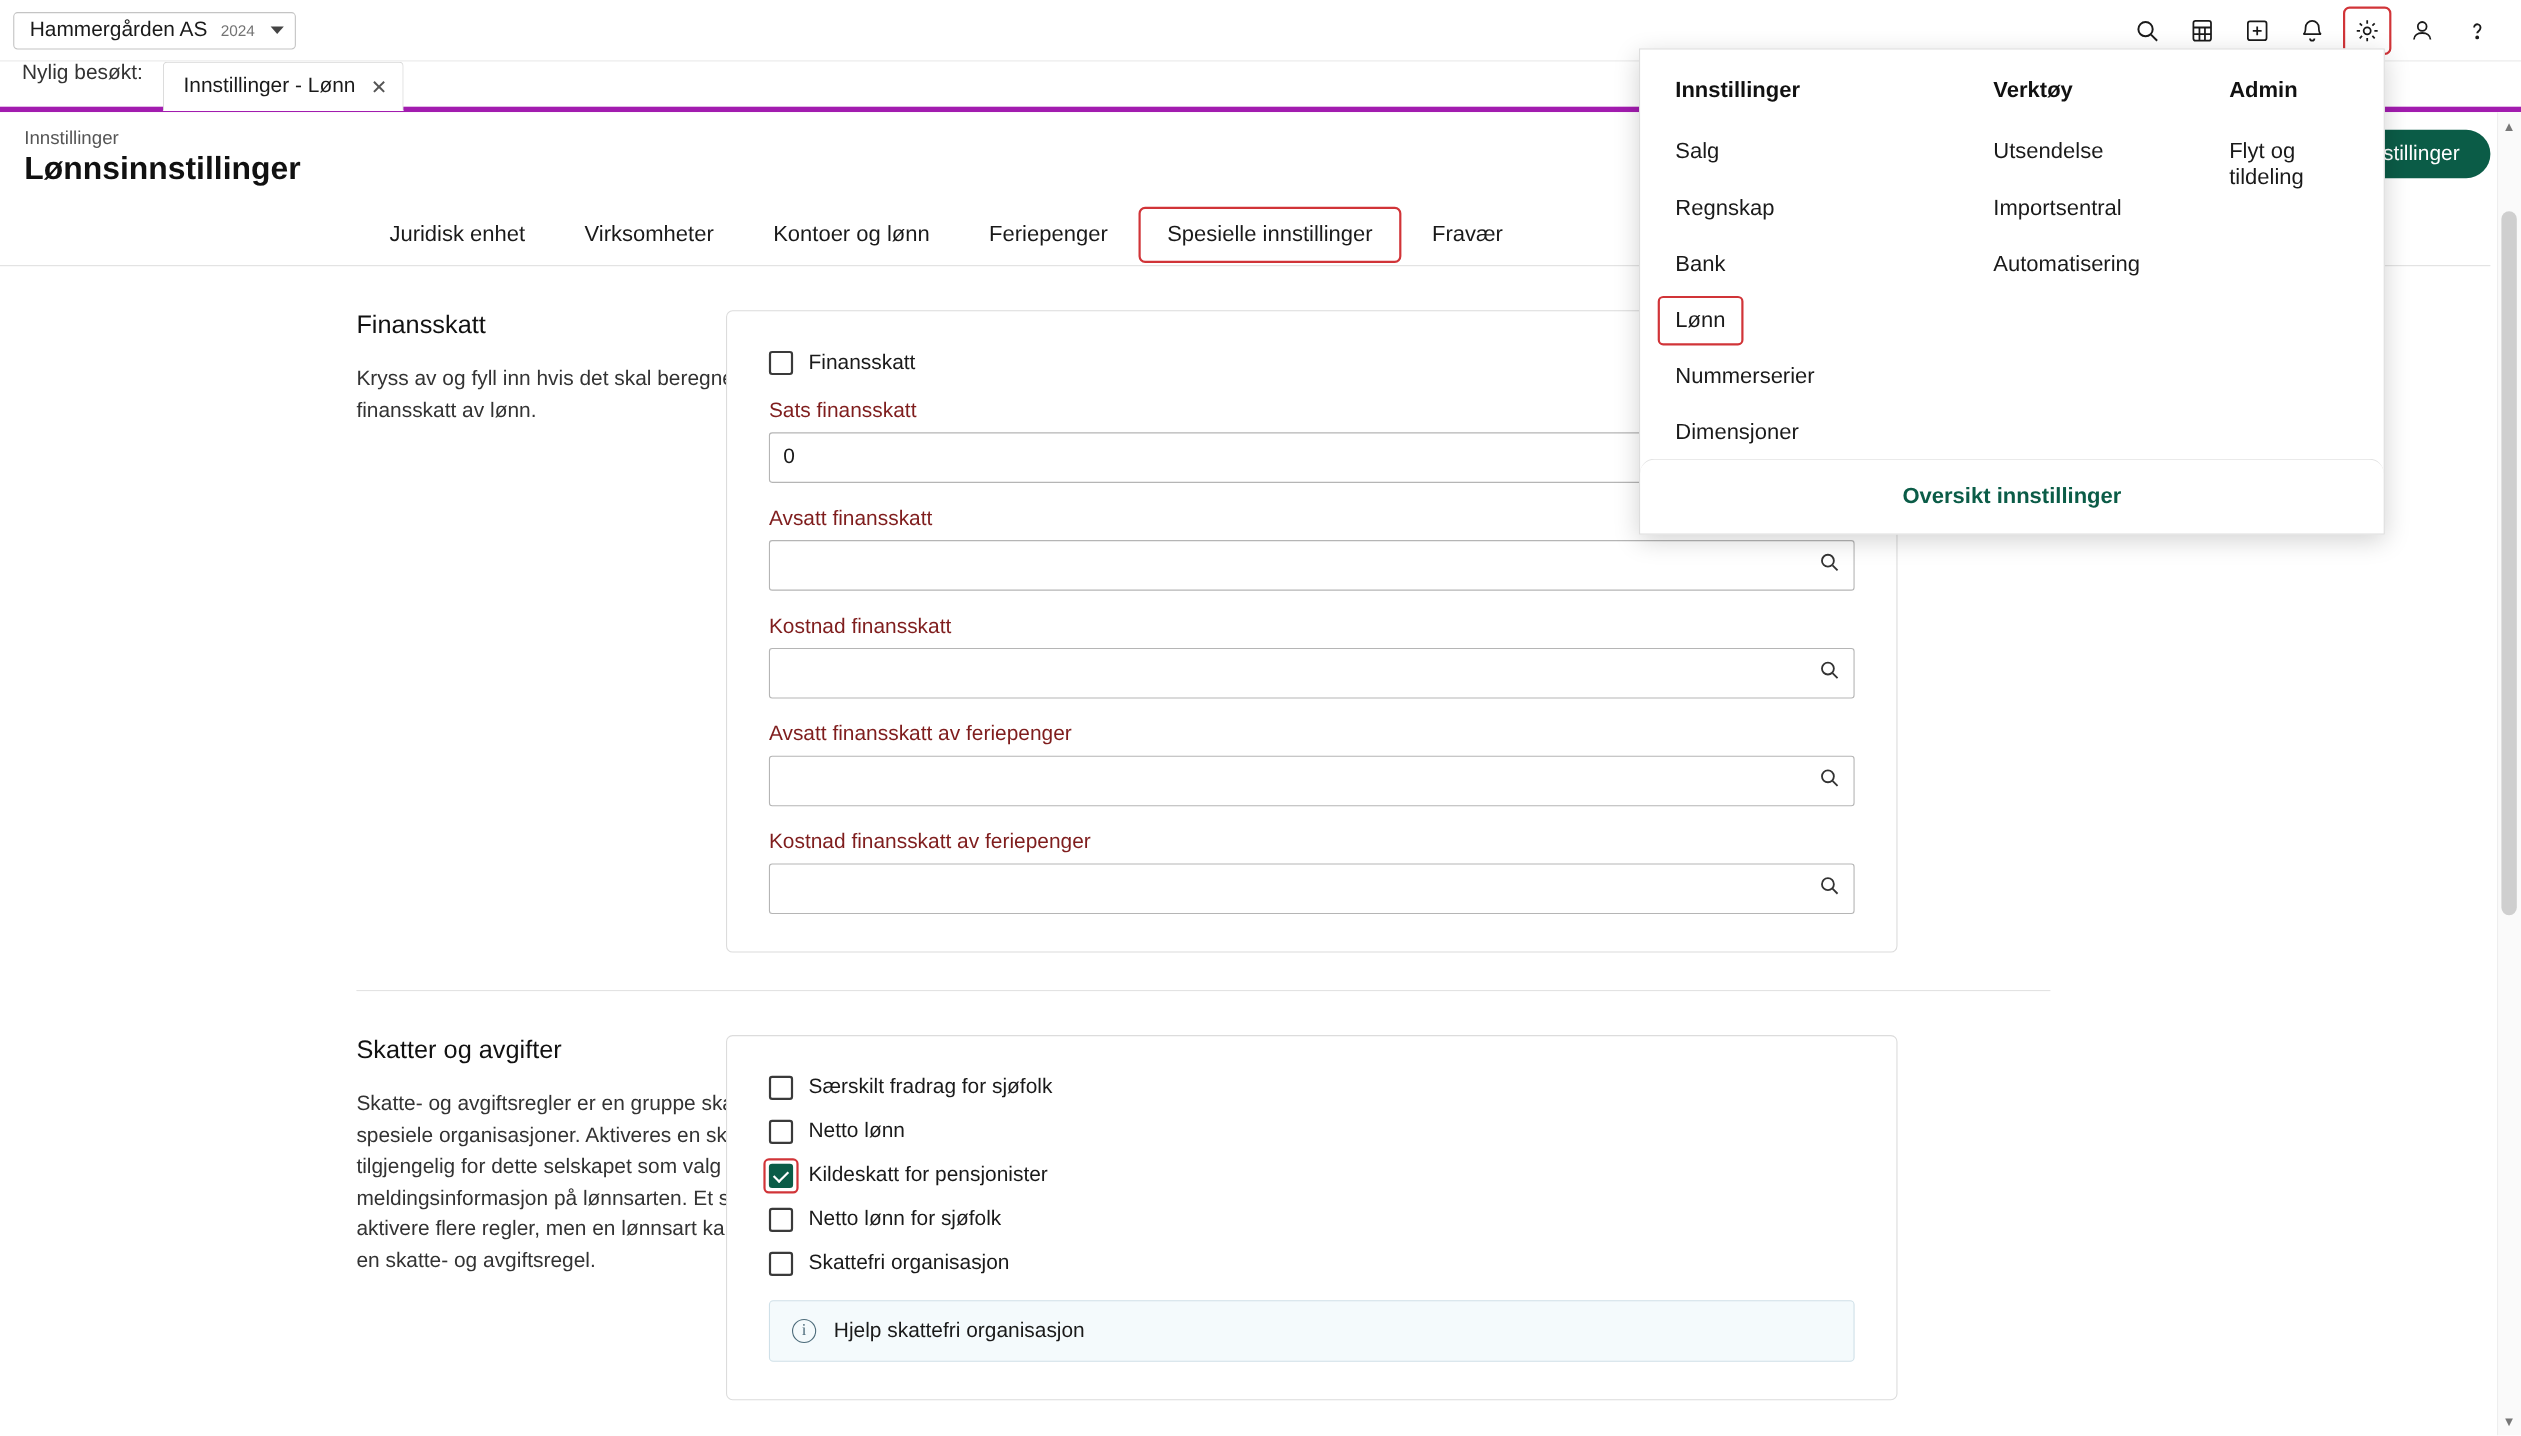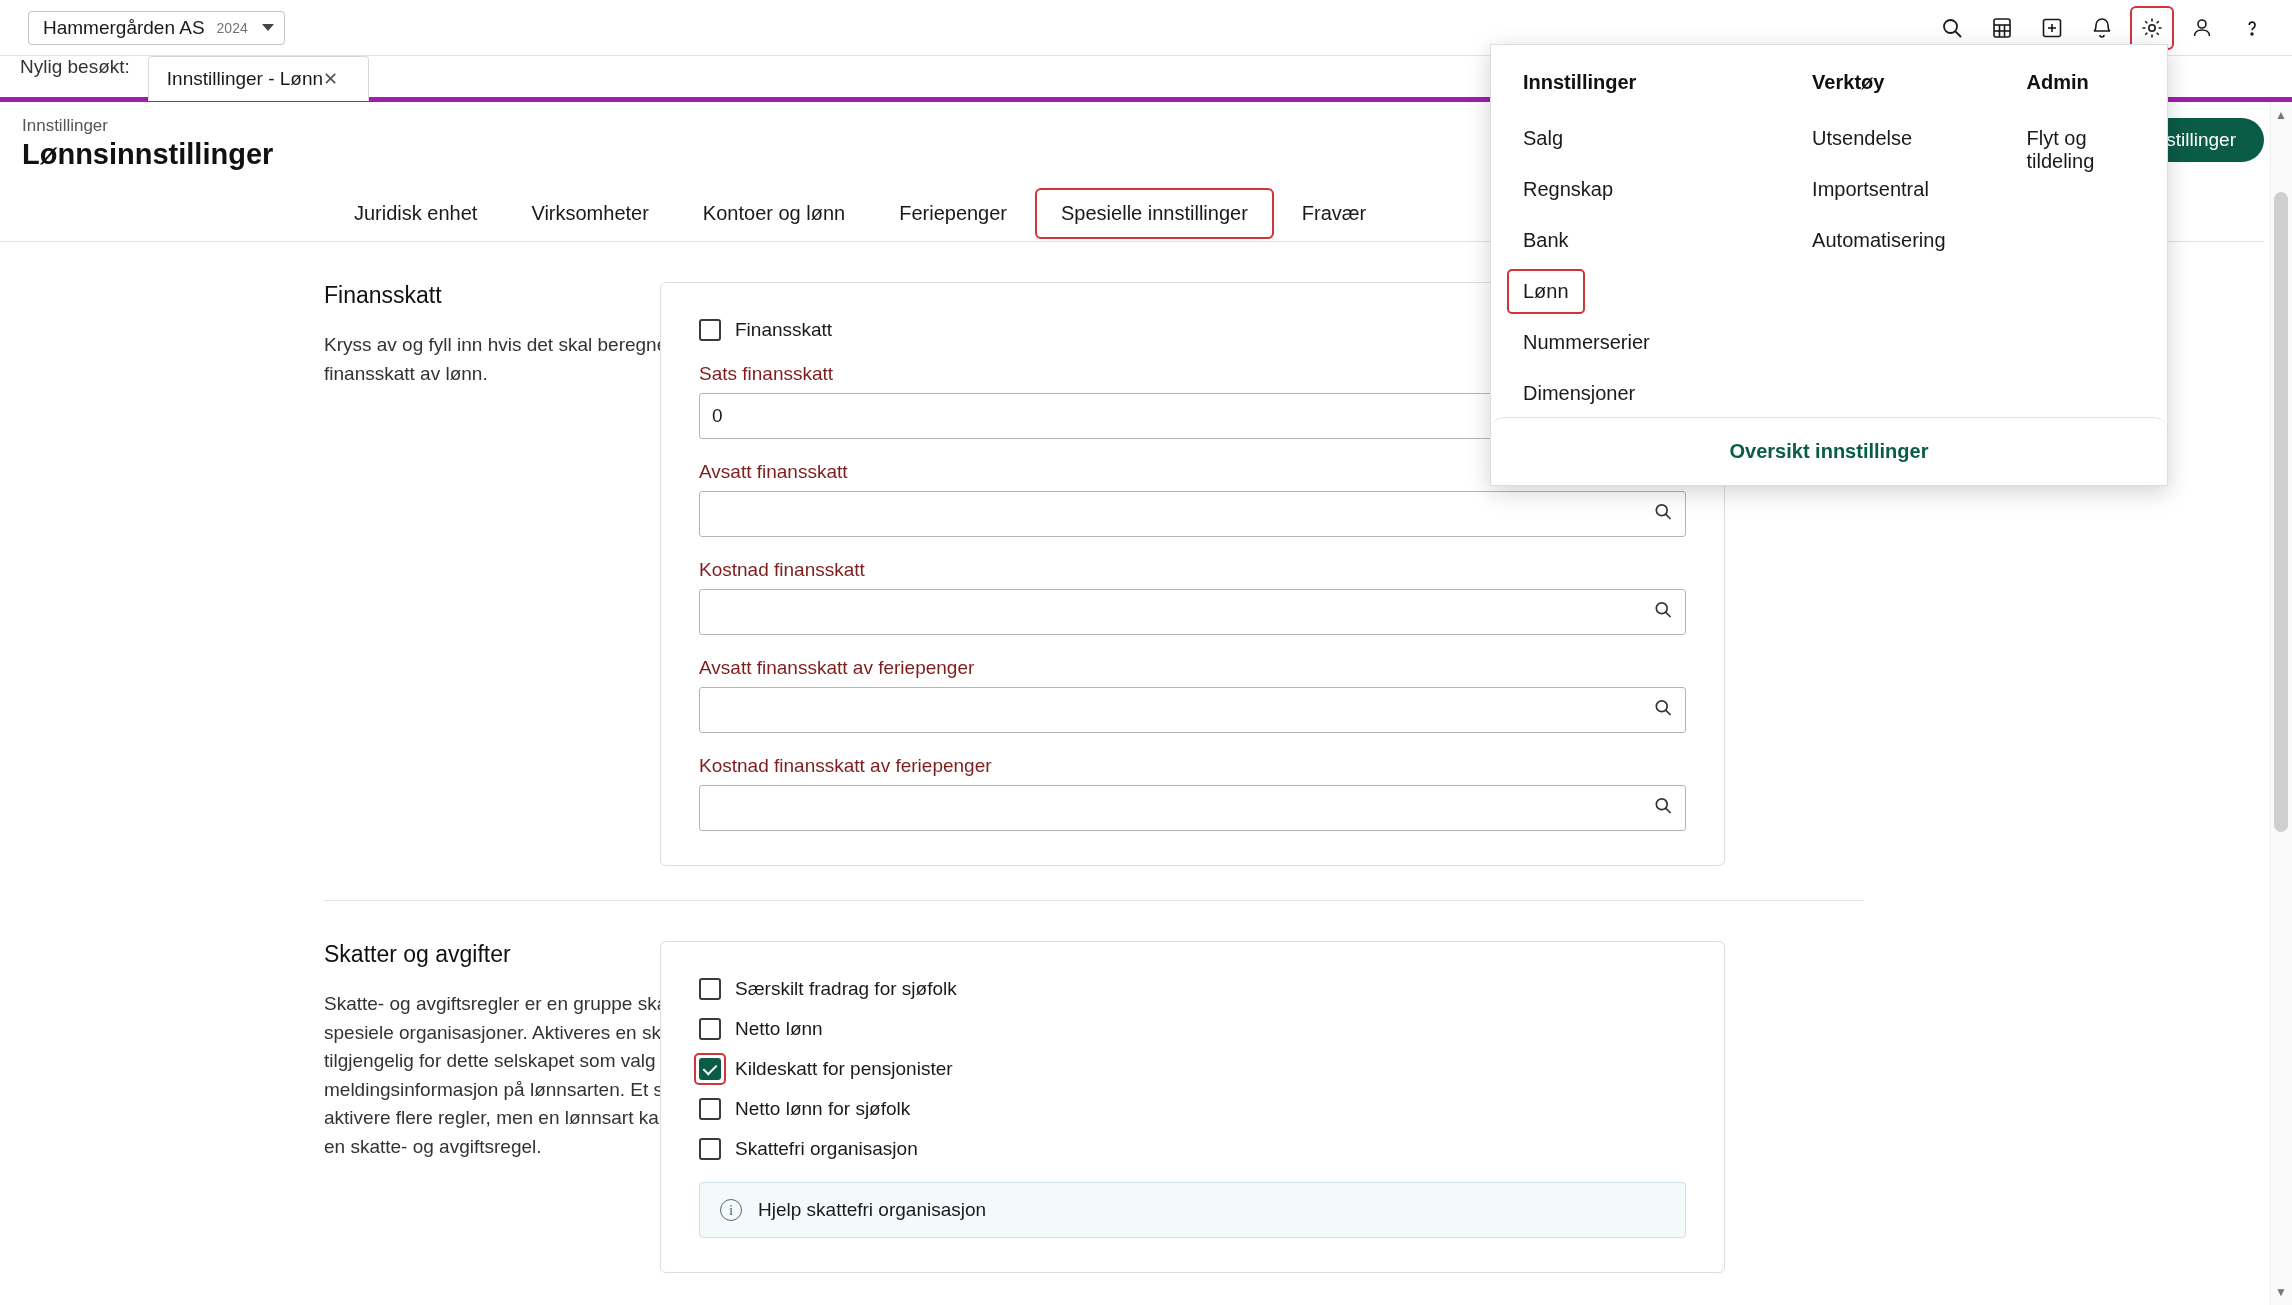--- a/index.html
+++ b/index.html
@@ -12,21 +12,21 @@
   }
   body { position: relative; }
 
   
   .topbar {
     position: absolute; top: 0; left: 0; width: 2292px; height: 56px;
     background: #ffffff; border-bottom: 1px solid #e3e3e3;
     display: flex; align-items: center;
   }
   .company-select {
-    margin-left: 28px;
+    margin-left: 12px;
     height: 34px;
     border: 1px solid #c4c4c4;
     border-radius: 4px;
     display: flex; align-items: center;
     padding: 0 10px 0 14px;
     gap: 12px;
     background: #fff;
     cursor: pointer;
   }
   .company-name { font-size: 19px; color: #1a1a1a; }
@@ -57,22 +57,22 @@
     display: flex; 
   }
   .recent-label {
     font-size: 19px; color: #333; padding: 0 18px 12px 20px;
   }
   .opentab {
     height: 45px; min-width: 170px;
     border: 1px solid #d9d9d9; border-bottom: 1px solid #fff;
     border-top-left-radius: 4px; border-top-right-radius: 4px;
     background: #fff;
-    display: flex; align-items: center; 
-    padding: 0 30px 0 18px;
+    display: flex; align-items: center; gap: 14px;
+    padding: 0 14px 0 18px;
     font-size: 19px; color: #1a1a1a;
     cursor: pointer;
   }
   .opentab .close { color: #555; font-size: 18px; line-height: 1; cursor: pointer; }
 
   
   .pagehead {
     position: absolute; top: 102px; left: 0; width: 2292px; height: 70px;
     background: #fff;
   }

